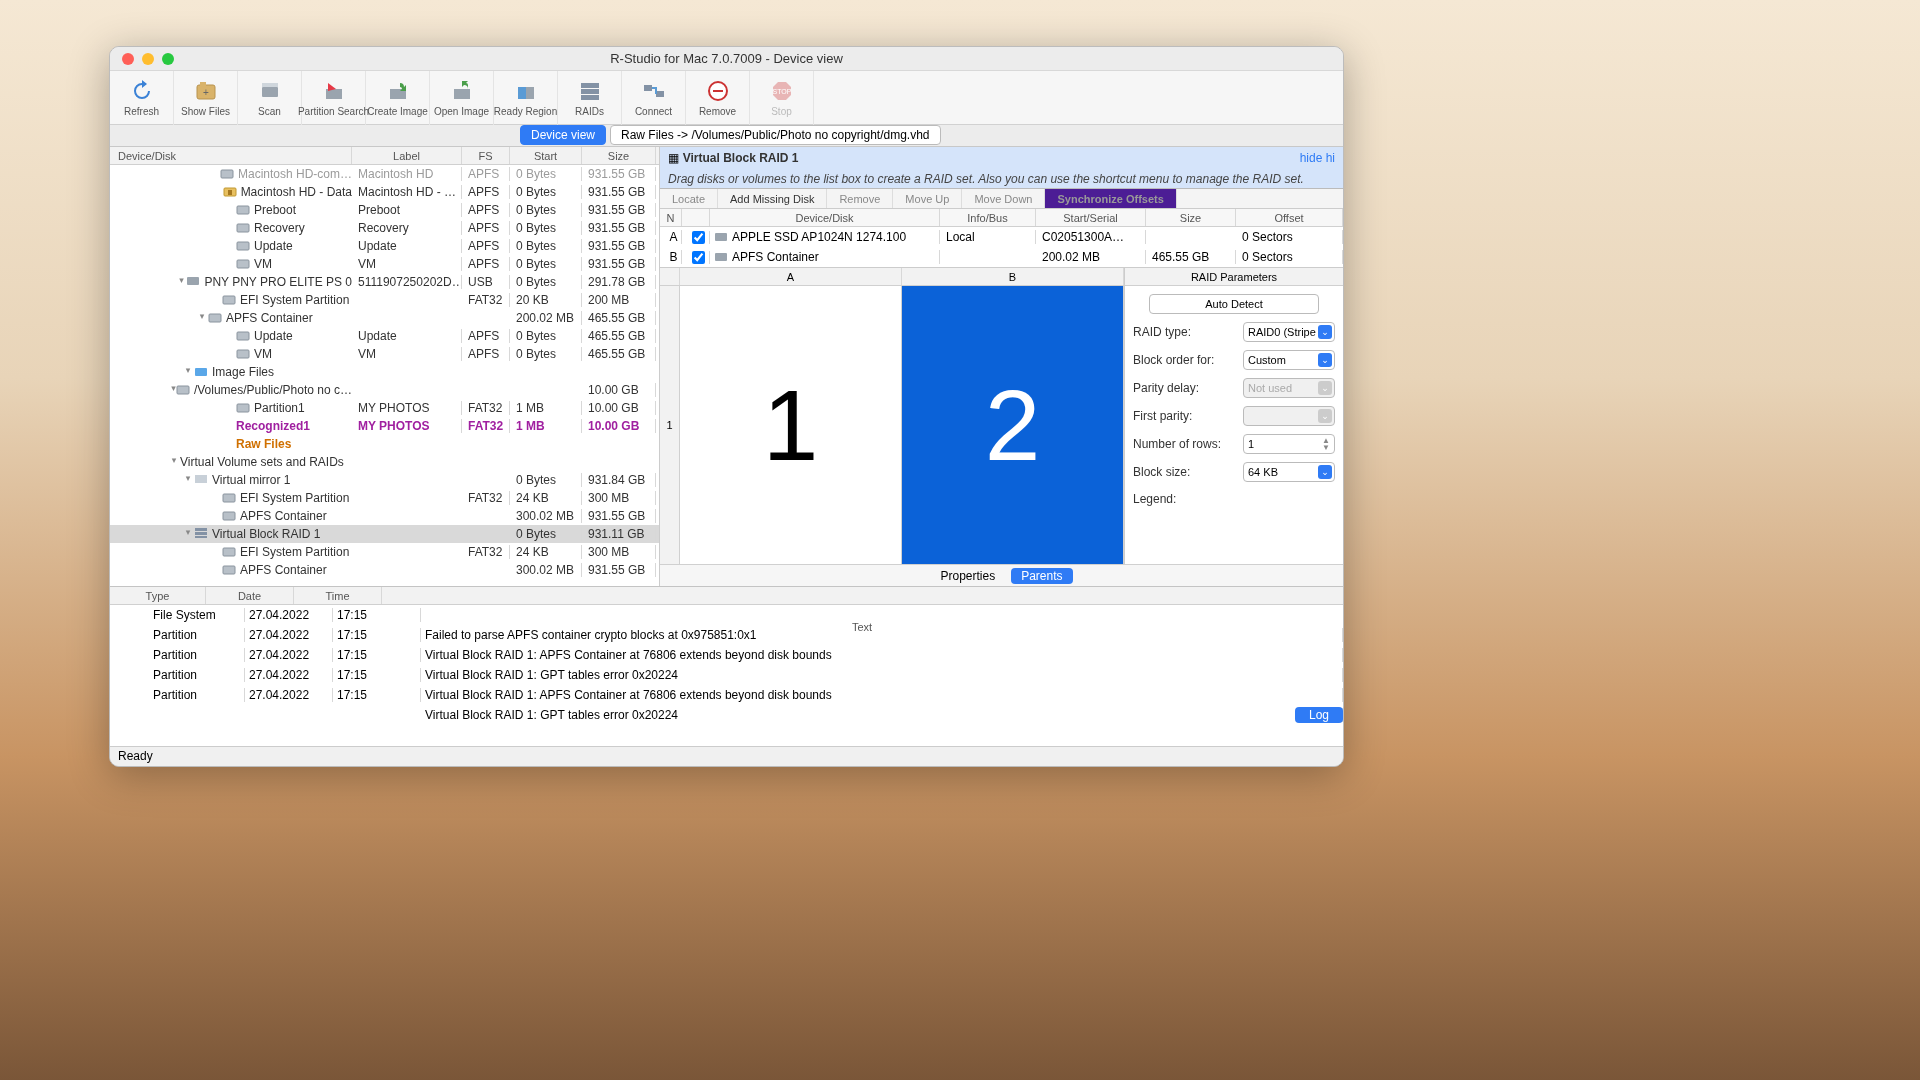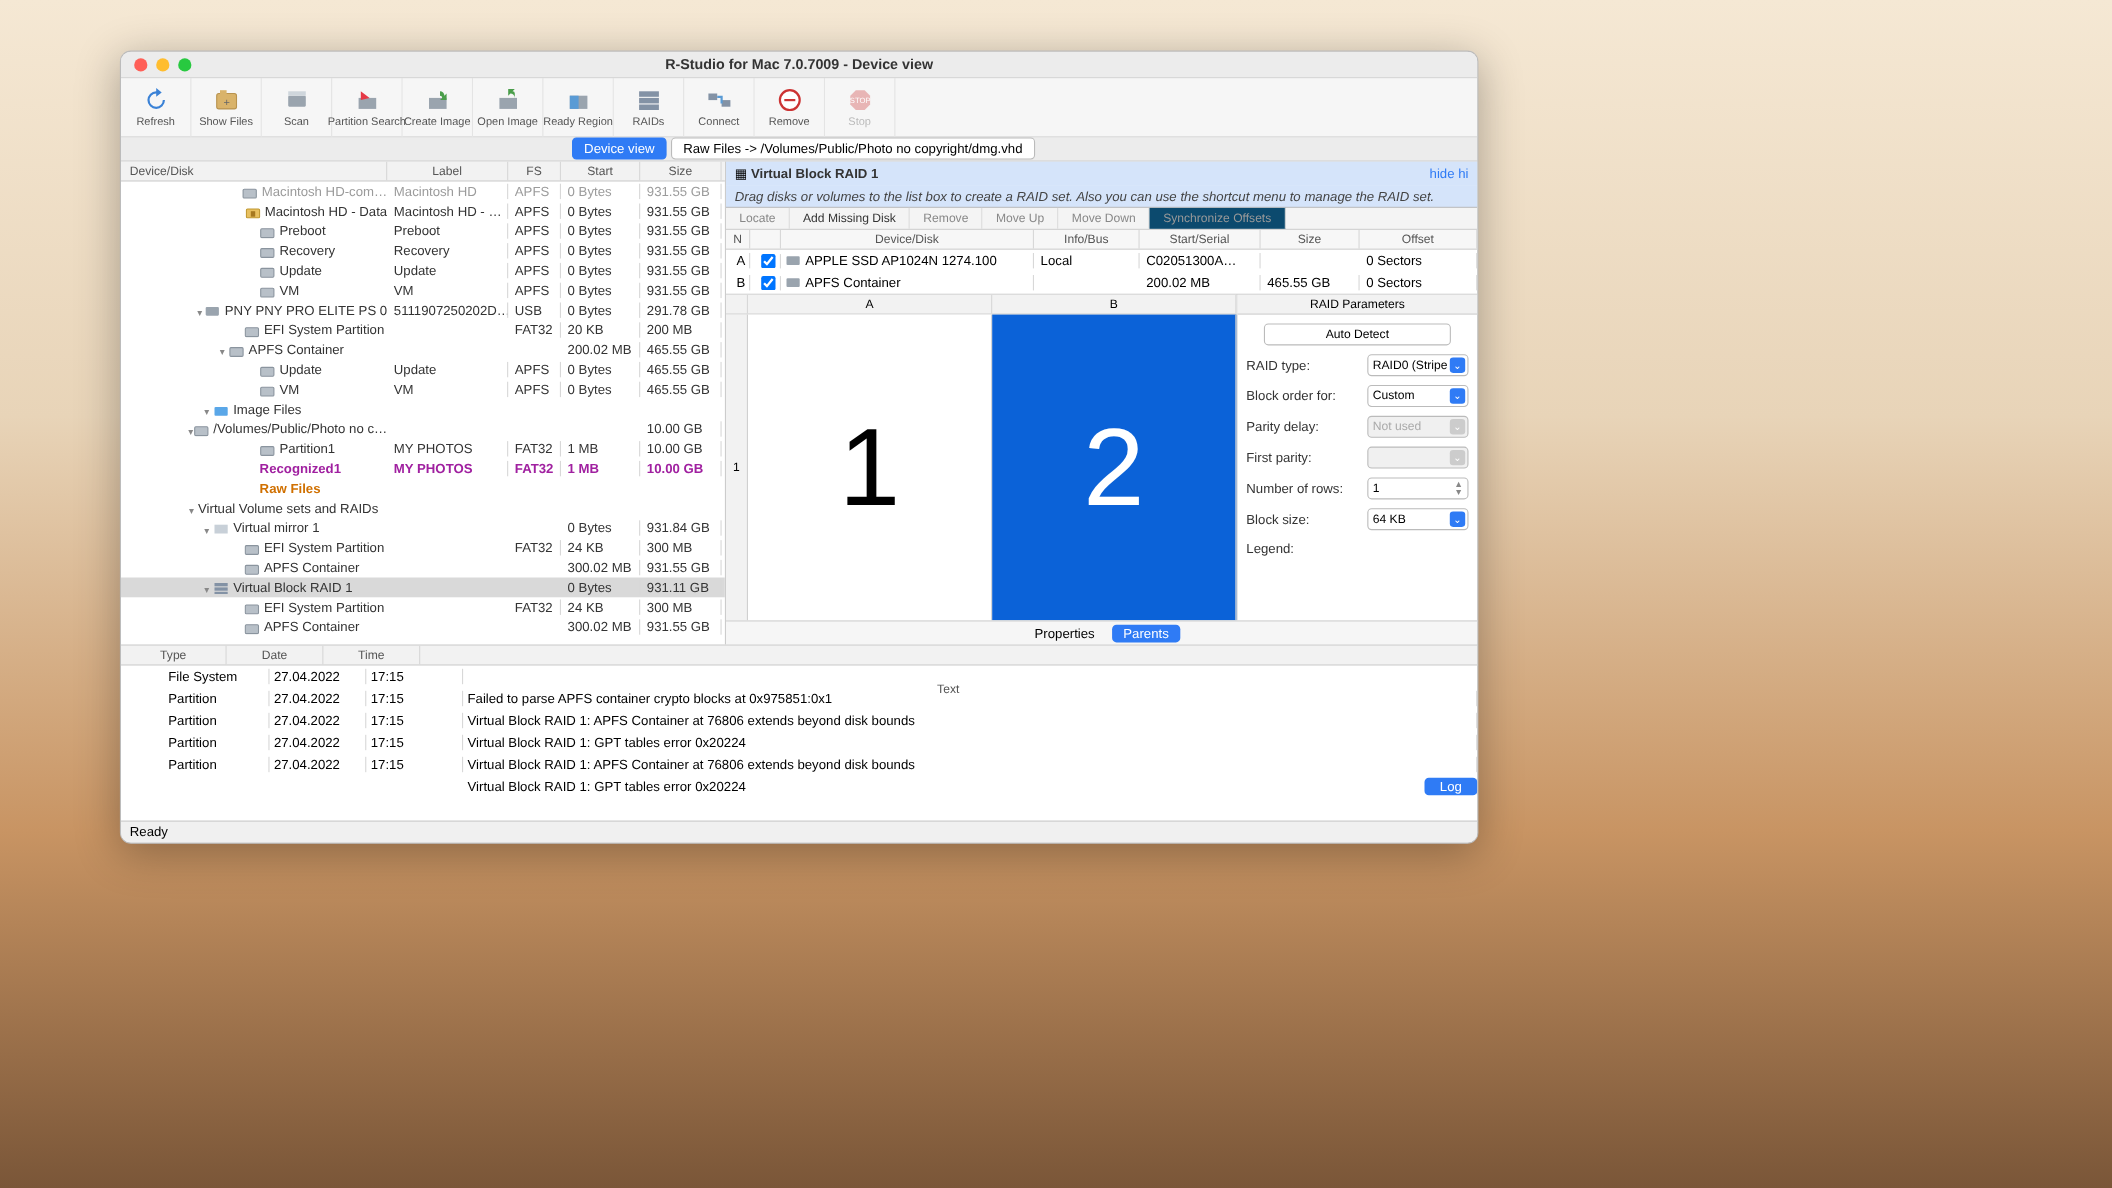--- a/index.html
+++ b/index.html
@@ -2,52 +2,52 @@
 <html><head>
 <meta charset="utf-8">
 <style>
 * { box-sizing: border-box; margin: 0; padding: 0; font-family: -apple-system, "Helvetica Neue", Arial, sans-serif; }
 body { width: 1920px; height: 1080px; background: linear-gradient(180deg,#f5e8d4 0%,#e8d4b8 35%,#c89463 70%,#7a5638 100%); overflow: hidden; }
 .window { position: absolute; left: 109px; top: 46px; width: 1235px; height: 721px; background: #ececec; border-radius: 10px; box-shadow: 0 8px 40px rgba(0,0,0,.3); display: flex; flex-direction: column; overflow: hidden; border: 1px solid #bcbcbc; }
 .titlebar { height: 24px; background: #ececec; display: flex; align-items: center; position: relative; border-bottom: 1px solid #d8d8d8; }
 .traffic { display: flex; gap: 8px; margin-left: 12px; }
 .dot { width: 12px; height: 12px; border-radius: 50%; }
 .dot.r { background:#ff5f57; } .dot.y { background:#ffbd2e; } .dot.g { background:#28c940; }
-.title { position:absolute; left:0; right:0; text-align:center; font-size:13px; font-weight:700; color:#333; }
+.title { position:absolute; left:0; right:0; text-align:center; font-size:13px; font-weight:400; color:#333; }
 .toolbar { height: 54px; background:#f6f6f6; border-bottom:1px solid #d1d1d1; display:flex; align-items:center; }
 .tbtn { width:64px; height:54px; display:flex; flex-direction:column; align-items:center; justify-content:center; gap:3px; cursor:pointer; border-right:1px solid #e4e4e4; }
 .tbtn .ic { width:24px; height:24px; display:flex; align-items:center; justify-content:center; }
 .tbtn .lbl { font-size:10px; color:#555; white-space:nowrap; }
 .tbtn.disabled .lbl { color:#bbb; }
 .tabs { height:22px; background:#ececec; display:flex; padding-left:410px; border-bottom:1px solid #c8c8c8; }
 .tab { height:20px; padding:2px 10px; font-size:12px; border:1px solid #bbb; border-radius:4px; background:#fff; margin-right:4px; display:flex; align-items:center; }
 .tab.active { background:#2f7bf5; color:#fff; border-color:#2f7bf5; }
 .body { flex:1; display:flex; min-height:0; }
 .left { width:550px; display:flex; flex-direction:column; border-right:1px solid #ccc; background:#fff; min-height:0;}
 .tree-head { height:18px; display:flex; font-size:11px; color:#555; background:#f2f2f2; border-bottom:1px solid #d0d0d0; }
 .th { display:flex; align-items:center; justify-content:center; border-right:1px solid #d8d8d8; }
 .c-dev{width:242px;padding-left:8px;justify-content:flex-start;} .c-lbl{width:110px;} .c-fs{width:48px;} .c-st{width:72px;} .c-sz{width:74px;}
 .tree-body { flex:1; overflow:auto; }
 .row { height:18px; display:flex; font-size:12px; align-items:center; color:#333; white-space:nowrap; }
-.row .c-dev{display:flex;align-items:flex-end;overflow:hidden;padding-left:44px;} .row .ind{display:inline-block;} .row .ic{width:14px;height:12px;margin-right:4px;flex-shrink:0;}
+.row .c-dev{display:flex;align-items:flex-start;overflow:hidden;padding-left:44px;} .row .ind{display:inline-block;} .row .ic{width:14px;height:12px;margin-right:4px;flex-shrink:0;}
 .row .c-lbl,.row .c-fs,.row .c-st,.row .c-sz{justify-content:flex-start;padding-left:6px;overflow:hidden;}
 .row .c-sz,.row .c-st{justify-content:flex-start;}
 .row.gray{color:#9b9b9b;}
 .row.purple{color:#a020a0;font-weight:600;}
 .row.orange{color:#d07000;font-weight:600;}
 .row.sel{background:#d9d9d9;}
 .chev{width:12px;display:inline-block;color:#888;font-size:9px;text-align:center;}
 .right { flex:1; display:flex; flex-direction:column; min-height:0; background:#fff;}
 .rhead { height:22px; background:#d5e4fa; display:flex; align-items:center; padding:0 8px; font-size:12px; }
 .rhead .t{font-weight:600;color:#333;} .rhead .hh{margin-left:auto;color:#2f7bf5;font-size:12px;}
 .rinstr { height:20px; background:#d5e4fa; font-size:12px; color:#444; padding:0 8px; display:flex; align-items:center; border-bottom:1px solid #bbb;font-style:italic;}
 .rtb { height:20px; background:#f4f4f4; border-bottom:1px solid #ccc; display:flex; align-items:center; font-size:11px; }
 .rtb .b{padding:0 12px;color:#888;height:100%;display:flex;align-items:center;border-right:1px solid #ddd;cursor:pointer;}
 .rtb .b.act{color:#333;}
-.rtb .b.sync{background:#0c4a6e; color:#999;}
+.rtb .b.sync{background:#4c1d95; color:#999;font-weight:bold;}
 .rlist-head{height:18px;display:flex;font-size:11px;color:#555;background:#f7f7f7;border-bottom:1px solid #d0d0d0;}
 .rh{border-right:1px solid #d8d8d8;display:flex;align-items:center;justify-content:center;}
 .rn{width:22px;} .rc{width:28px;} .rd{width:230px;justify-content:center;} .ri{width:96px;} .rs{width:110px;} .rz{width:90px;} .ro{flex:1;}
 .rrow{height:20px;display:flex;font-size:12px;align-items:center;}
 .rrow .rn{padding-left:6px;} .rrow .rc input{margin-left:5px;} .rrow .rd{justify-content:flex-start;padding-left:4px;display:flex;align-items:center;gap:4px;}
 .rrow .ri,.rrow .rs,.rrow .rz{padding-left:6px;justify-content:flex-start;} .rrow .ro{padding-left:6px;justify-content:flex-start;}
 .raidview{flex:1;display:flex;min-height:0;border-top:1px solid #ccc;}
 .blocks{flex:1;display:flex;flex-direction:column;border-right:1px solid #ccc;}
 .bhead{height:18px;display:flex;font-size:11px;background:#f2f2f2;border-bottom:1px solid #d0d0d0;}
 .bhead .bh{flex:1;text-align:center;border-right:1px solid #d8d8d8;display:flex;align-items:center;justify-content:center;}

